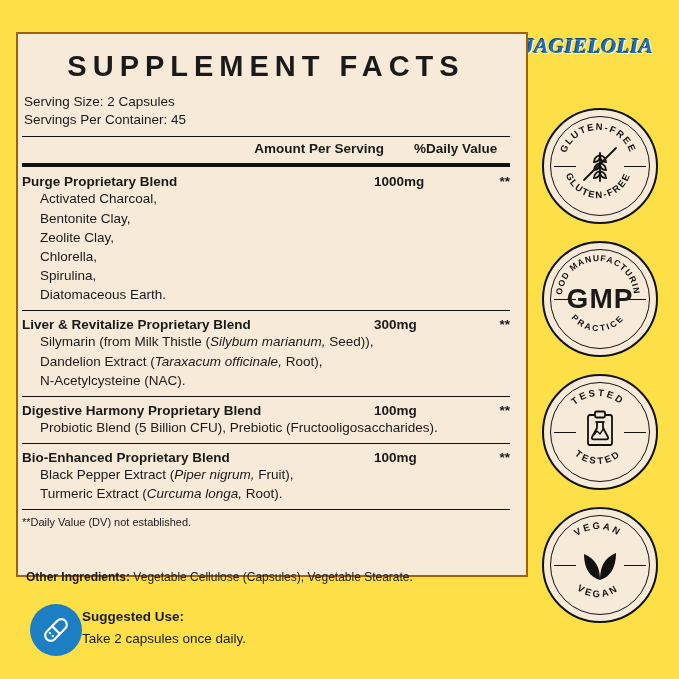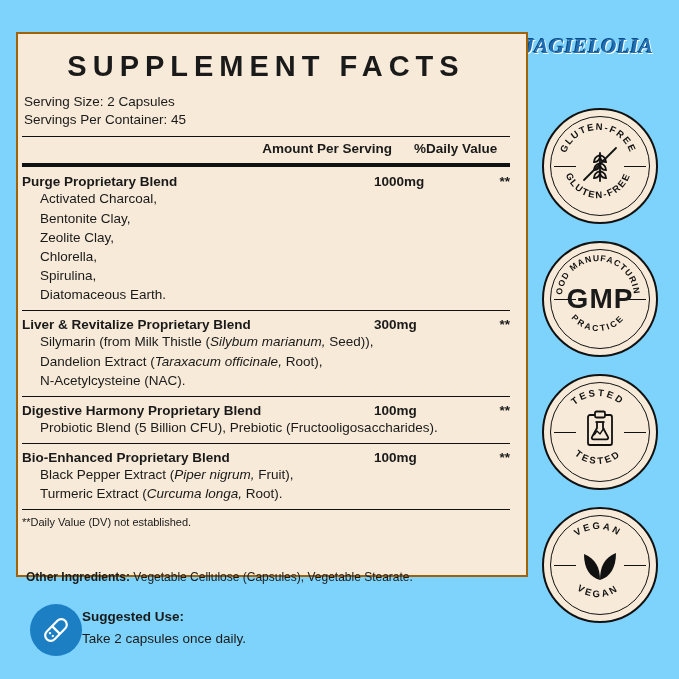--- a/index.html
+++ b/index.html
@@ -11,21 +11,21 @@
     height: 679px;
     background: #f7ead8;
     font-family: "Liberation Sans", sans-serif;
     color: #1a1a1a;
     overflow: hidden;
     position: relative;
   }
   .page {
     position: absolute;
     inset: 0;
-    background: #7dd3fc;
+    background: #fde047;
   }
   
   .brand {
     position: absolute;
     top: 34px;
     right: 18px;
     width: 145px;
     text-align: center;
     font-family: "Liberation Serif", serif;
     font-weight: bold;
@@ -75,20 +75,21 @@
     background: #111;
     margin: 6px 0 6px 0;
   }
   .col-head {
     display: flex;
     justify-content: flex-end;
     align-items: baseline;
     font-size: 13.5px;
     font-weight: bold;
     padding-bottom: 3px;
+    gap: 8px;
   }
   .col-head .aps { margin-right: 22px; }
   .col-head .dv  { width: 96px; text-align: left; }
 
   .row {
     display: flex;
     align-items: baseline;
     font-size: 13.5px;
   }
   .row .name {

